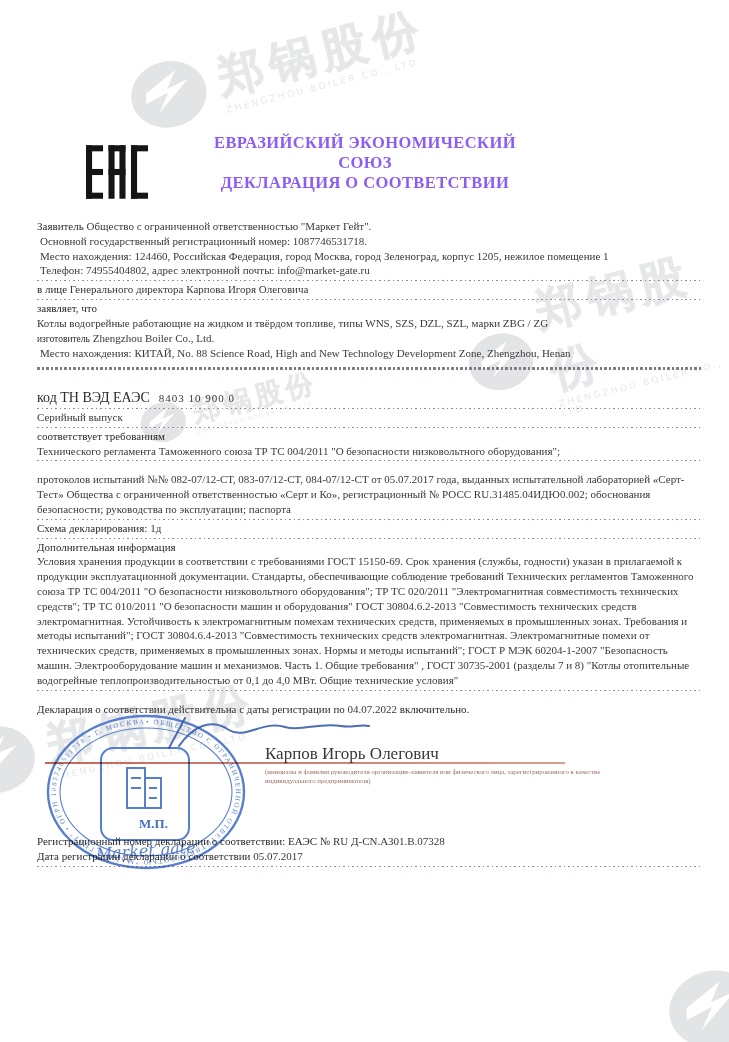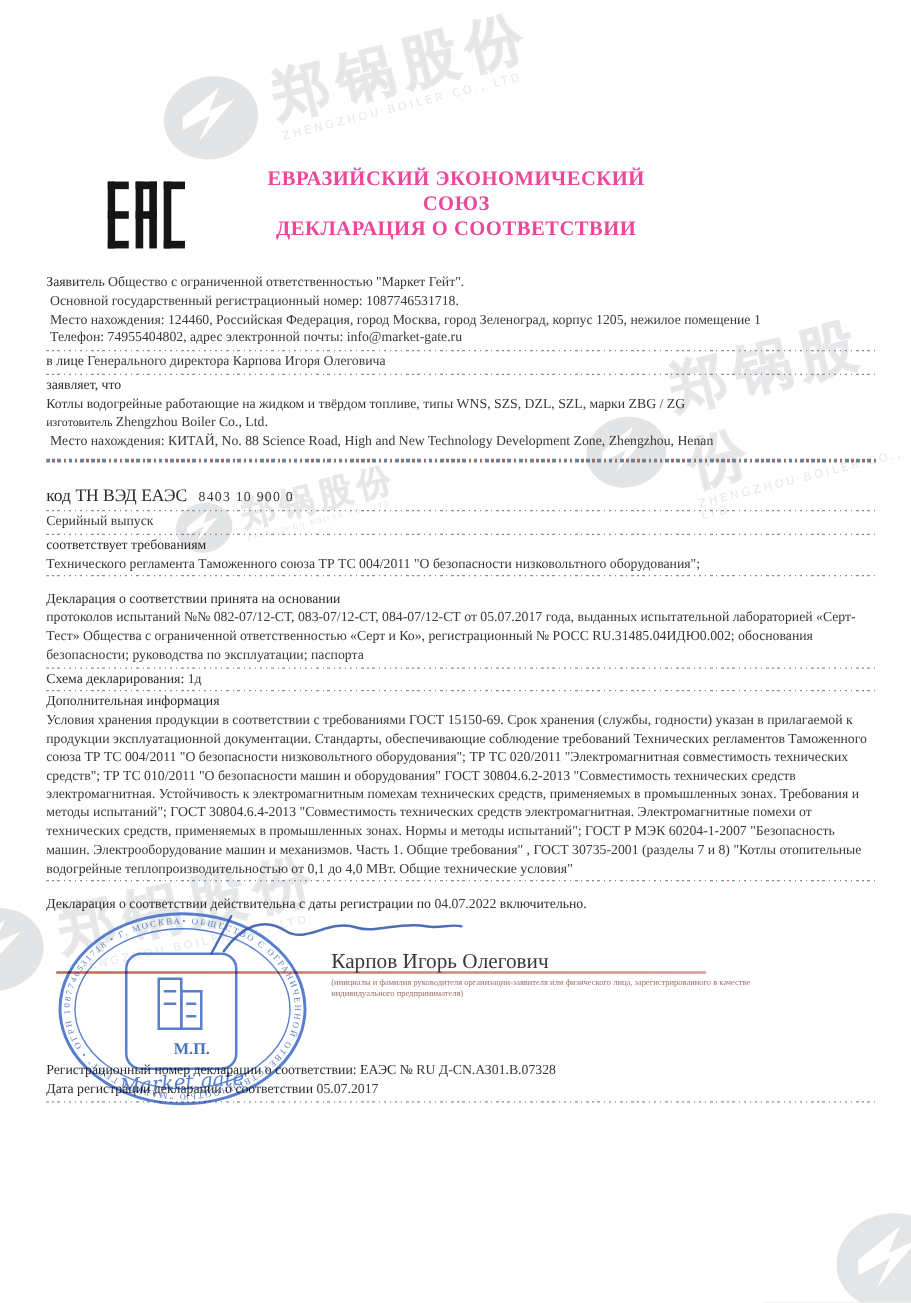--- a/index.html
+++ b/index.html
@@ -7,21 +7,21 @@
     position:relative; width:729px; height:1042px; margin:0 auto;
     background:#ffffff; overflow:hidden;
     font-family:"Liberation Serif", serif; color:#39383a;
   }
   
   .eac{position:absolute; left:86px; top:128px;}
   
   .title{
     position:absolute; left:160px; top:133px; width:410px;
     text-align:center; font-weight:bold; font-size:16.5px; line-height:20px;
-    color:#ec4899; letter-spacing:.4px;
+    color:#8b5cf6; letter-spacing:.4px;
   }
   
   .bodytext{position:absolute; left:37px; top:219px; width:666px;}
   .ln{font-size:11px; line-height:14.8px;}
   .b{font-weight:normal; color:#2b2a2c;}
   .sep{height:2px; margin:1px 0 1px 0;
     background:repeating-linear-gradient(90deg,#7f93a8 0 2px,transparent 2px 5px,#a8786b 5px 6px,transparent 6px 9px);
     background-size:auto 1px; background-repeat:repeat-x; background-position:0 bottom;}
   .sep.thick{height:3px;
     background:repeating-linear-gradient(90deg,#6f8298 0 3px,transparent 3px 5px,#9a6f65 5px 7px,transparent 7px 9px);}
@@ -149,21 +149,20 @@
     <div class="ln"><span class="b" style="font-size:14px">код ТН ВЭД ЕАЭС</span><span class="tnved-code">8403 10 900 0</span></div>
     <div class="sep"></div>
     <div class="ln">Серийный выпуск</div>
     <div class="sep"></div>
     <div class="ln b">соответствует требованиям</div>
     <div class="ln">Технического регламента Таможенного союза ТР ТС 004/2011 "О безопасности низковольтного оборудования";</div>
     <div class="sep"></div>
 
     <div class="gap-sm"></div>
 
-    <div class="ln b">Декларация о соответствии принята на основании</div>
     <div class="ln">протоколов испытаний №№ 082-07/12-СТ, 083-07/12-СТ, 084-07/12-СТ от 05.07.2017 года, выданных испытательной лабораторией «Серт-Тест» Общества с ограниченной ответственностью «Серт и Ко», регистрационный № РОСС RU.31485.04ИДЮ0.002; обоснования безопасности; руководства по эксплуатации; паспорта</div>
     <div class="sep"></div>
     <div class="ln"><span class="b">Схема декларирования:</span> <span>1д</span></div>
     <div class="sep"></div>
     <div class="ln b">Дополнительная информация</div>
     <div class="ln">Условия хранения продукции в соответствии с требованиями ГОСТ 15150-69. Срок хранения (службы, годности) указан в прилагаемой к продукции эксплуатационной документации. Стандарты, обеспечивающие соблюдение требований Технических регламентов Таможенного союза ТР ТС 004/2011 "О безопасности низковольтного оборудования"; ТР ТС 020/2011 "Электромагнитная совместимость технических средств"; ТР ТС 010/2011 "О безопасности машин и оборудования" ГОСТ 30804.6.2-2013 "Совместимость технических средств электромагнитная. Устойчивость к электромагнитным помехам технических средств, применяемых в промышленных зонах. Требования и методы испытаний"; ГОСТ 30804.6.4-2013 "Совместимость технических средств электромагнитная. Электромагнитные помехи от технических средств, применяемых в промышленных зонах. Нормы и методы испытаний"; ГОСТ Р МЭК 60204-1-2007 "Безопасность машин. Электрооборудование машин и механизмов. Часть 1. Общие требования" , ГОСТ 30735-2001 (разделы 7 и 8) "Котлы отопительные водогрейные теплопроизводительностью от 0,1 до 4,0 МВт. Общие технические условия"</div>
     <div class="sep"></div>
 
     <div class="gap-sm"></div>
 

